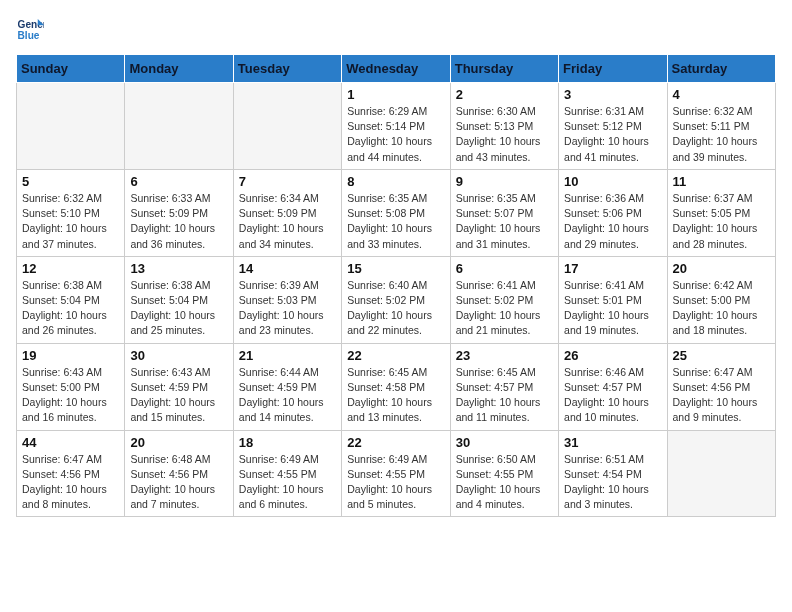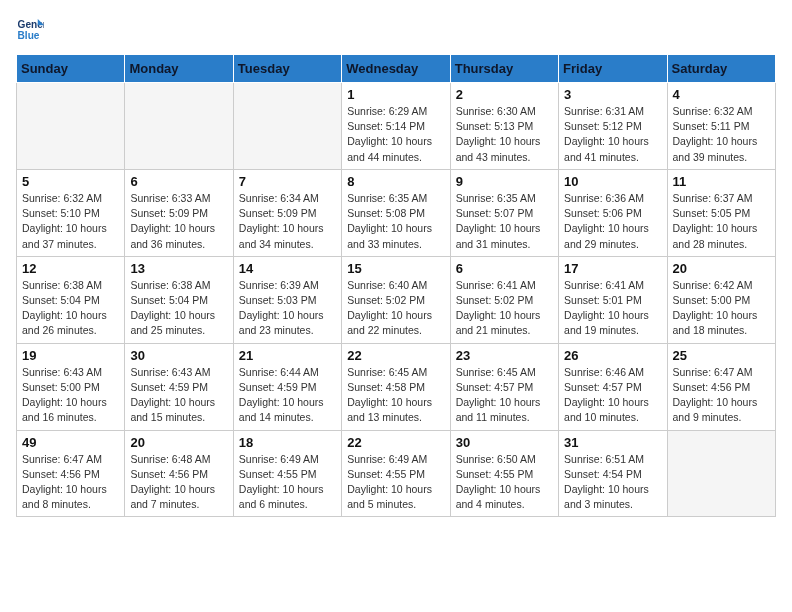--- a/index.html
+++ b/index.html
@@ -227,21 +227,21 @@
           <span class="day-number">26</span>
           <div class="day-info">Sunrise: 6:46 AM<br>Sunset: 4:57 PM<br>Daylight: 10 hours<br>and 10 minutes.</div>
         </td>
         <td>
           <span class="day-number">25</span>
           <div class="day-info">Sunrise: 6:47 AM<br>Sunset: 4:56 PM<br>Daylight: 10 hours<br>and 9 minutes.</div>
         </td>
       </tr>
       <tr>
         <td>
-          <span class="day-number">49</span>
+          <span class="day-number">44</span>
           <div class="day-info">Sunrise: 6:47 AM<br>Sunset: 4:56 PM<br>Daylight: 10 hours<br>and 8 minutes.</div>
         </td>
         <td>
           <span class="day-number">20</span>
           <div class="day-info">Sunrise: 6:48 AM<br>Sunset: 4:56 PM<br>Daylight: 10 hours<br>and 7 minutes.</div>
         </td>
         <td>
           <span class="day-number">18</span>
           <div class="day-info">Sunrise: 6:49 AM<br>Sunset: 4:55 PM<br>Daylight: 10 hours<br>and 6 minutes.</div>
         </td>

